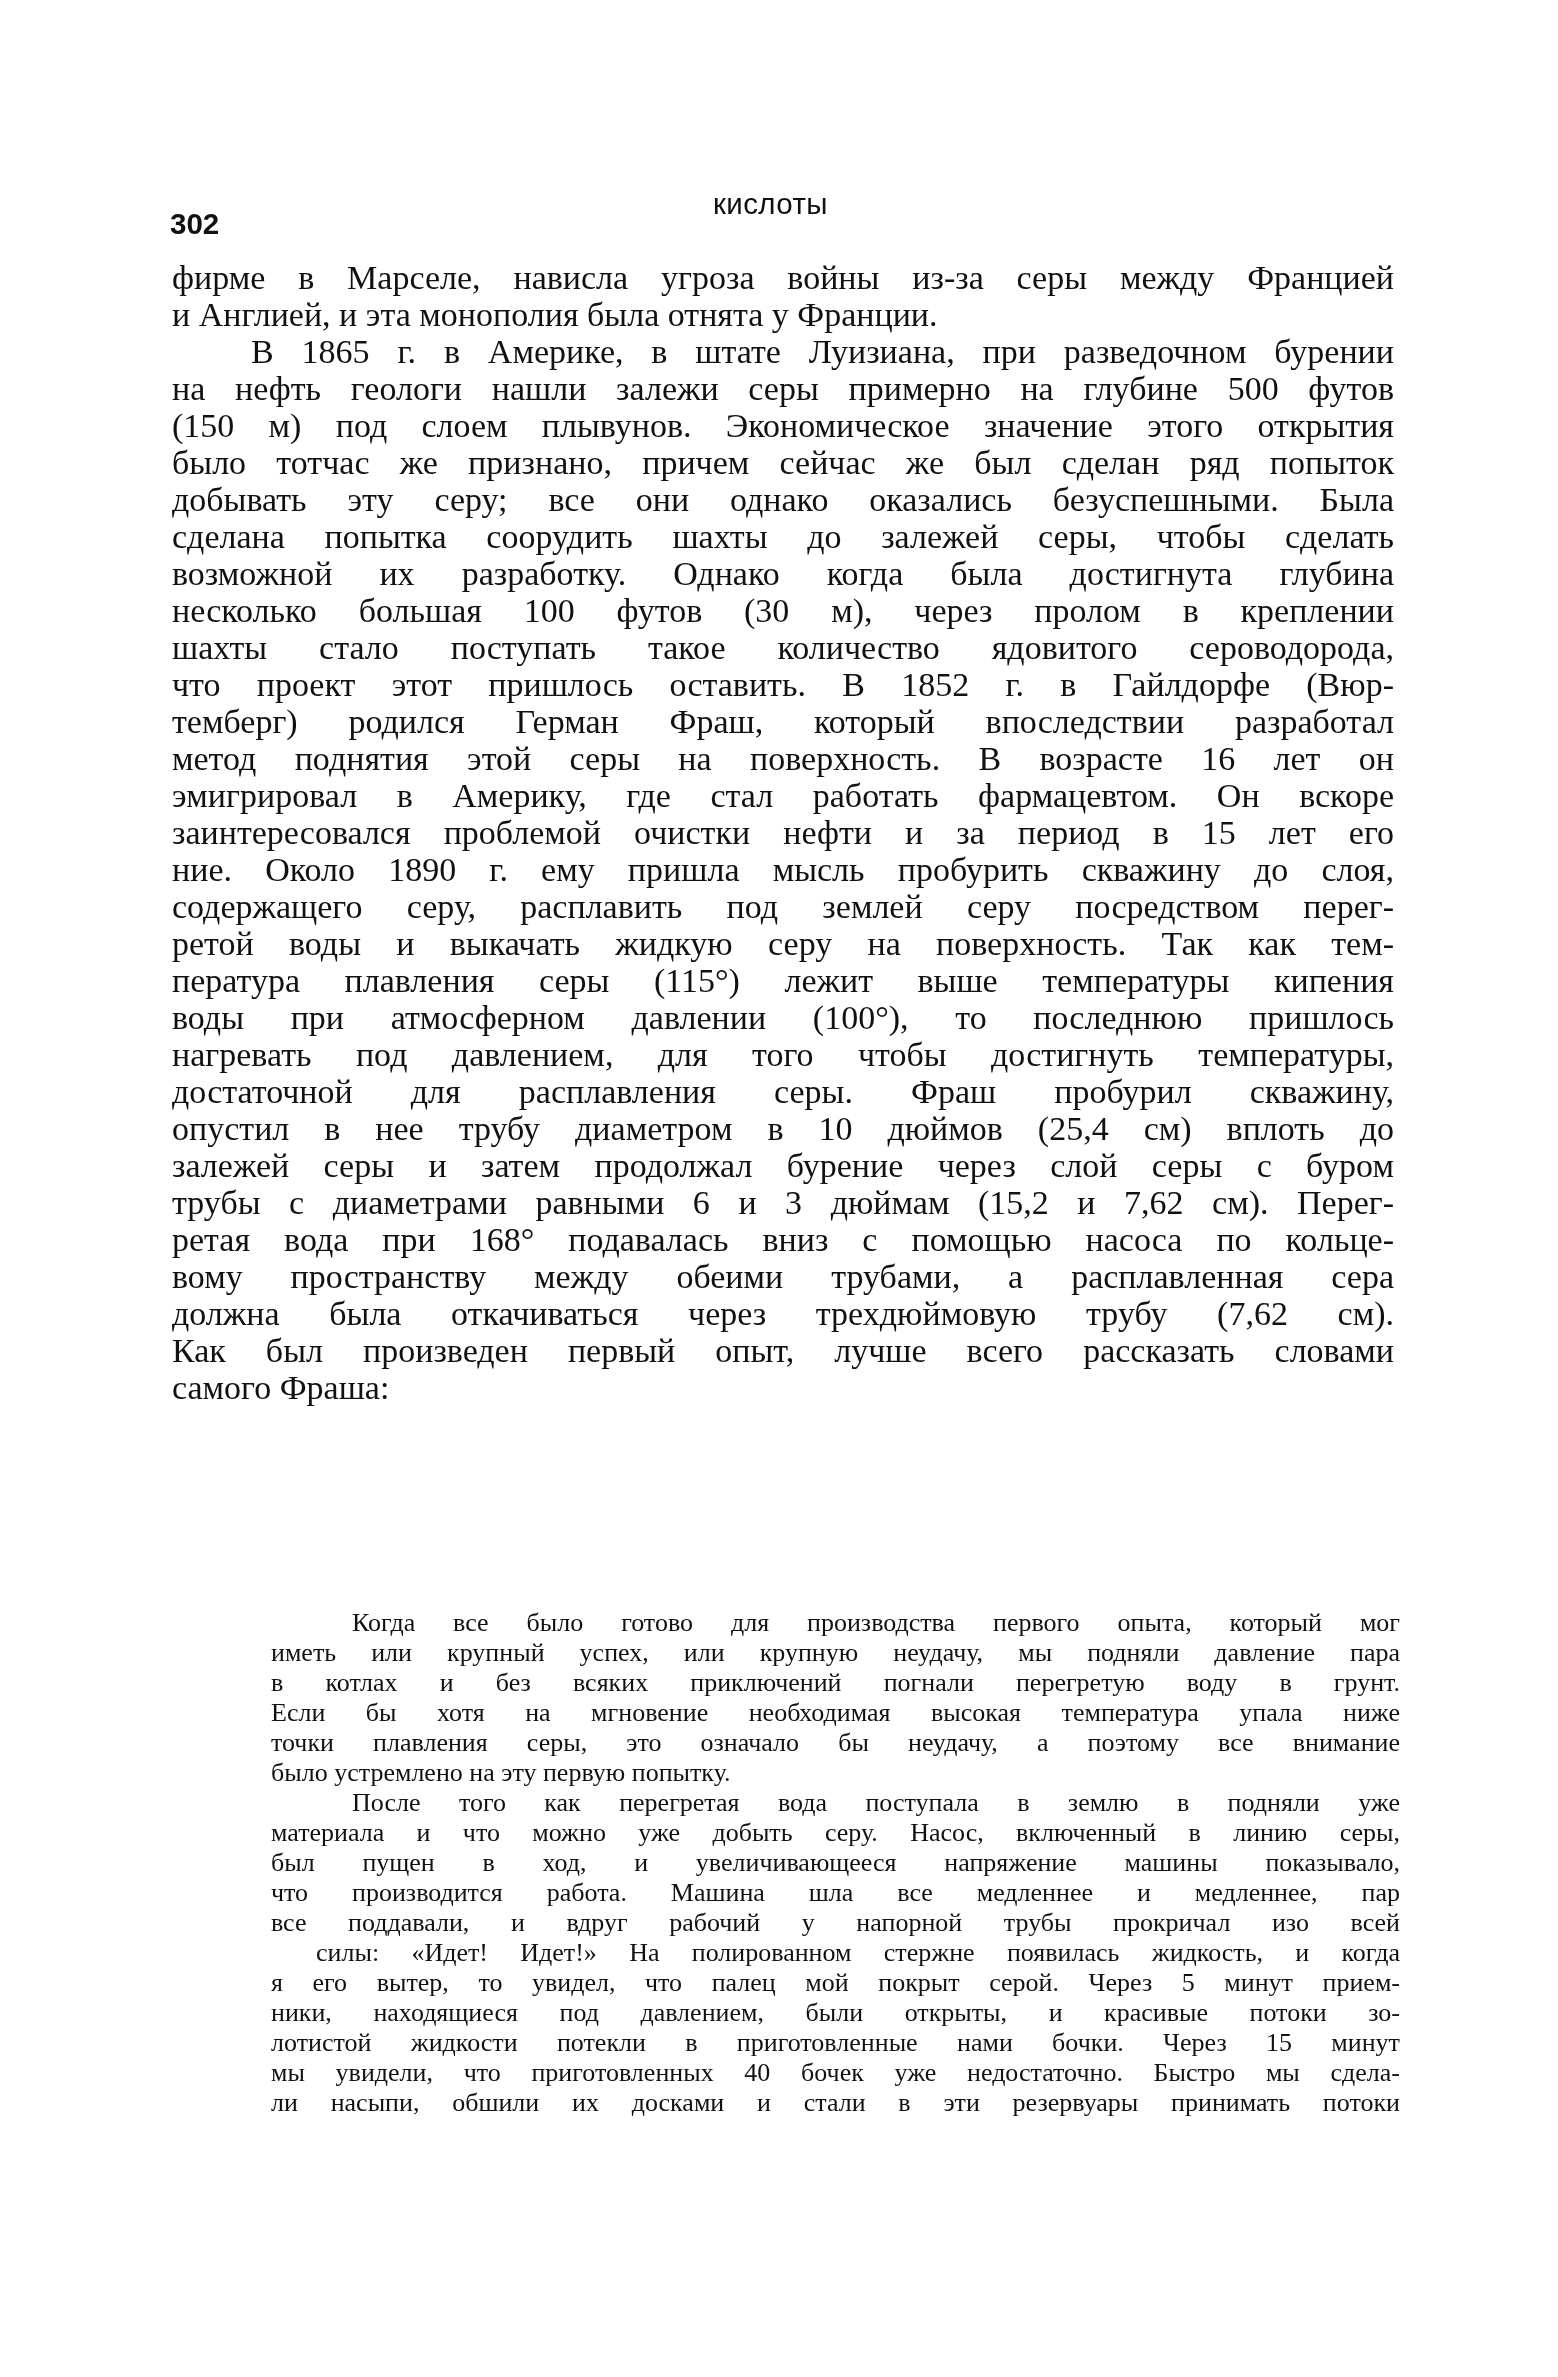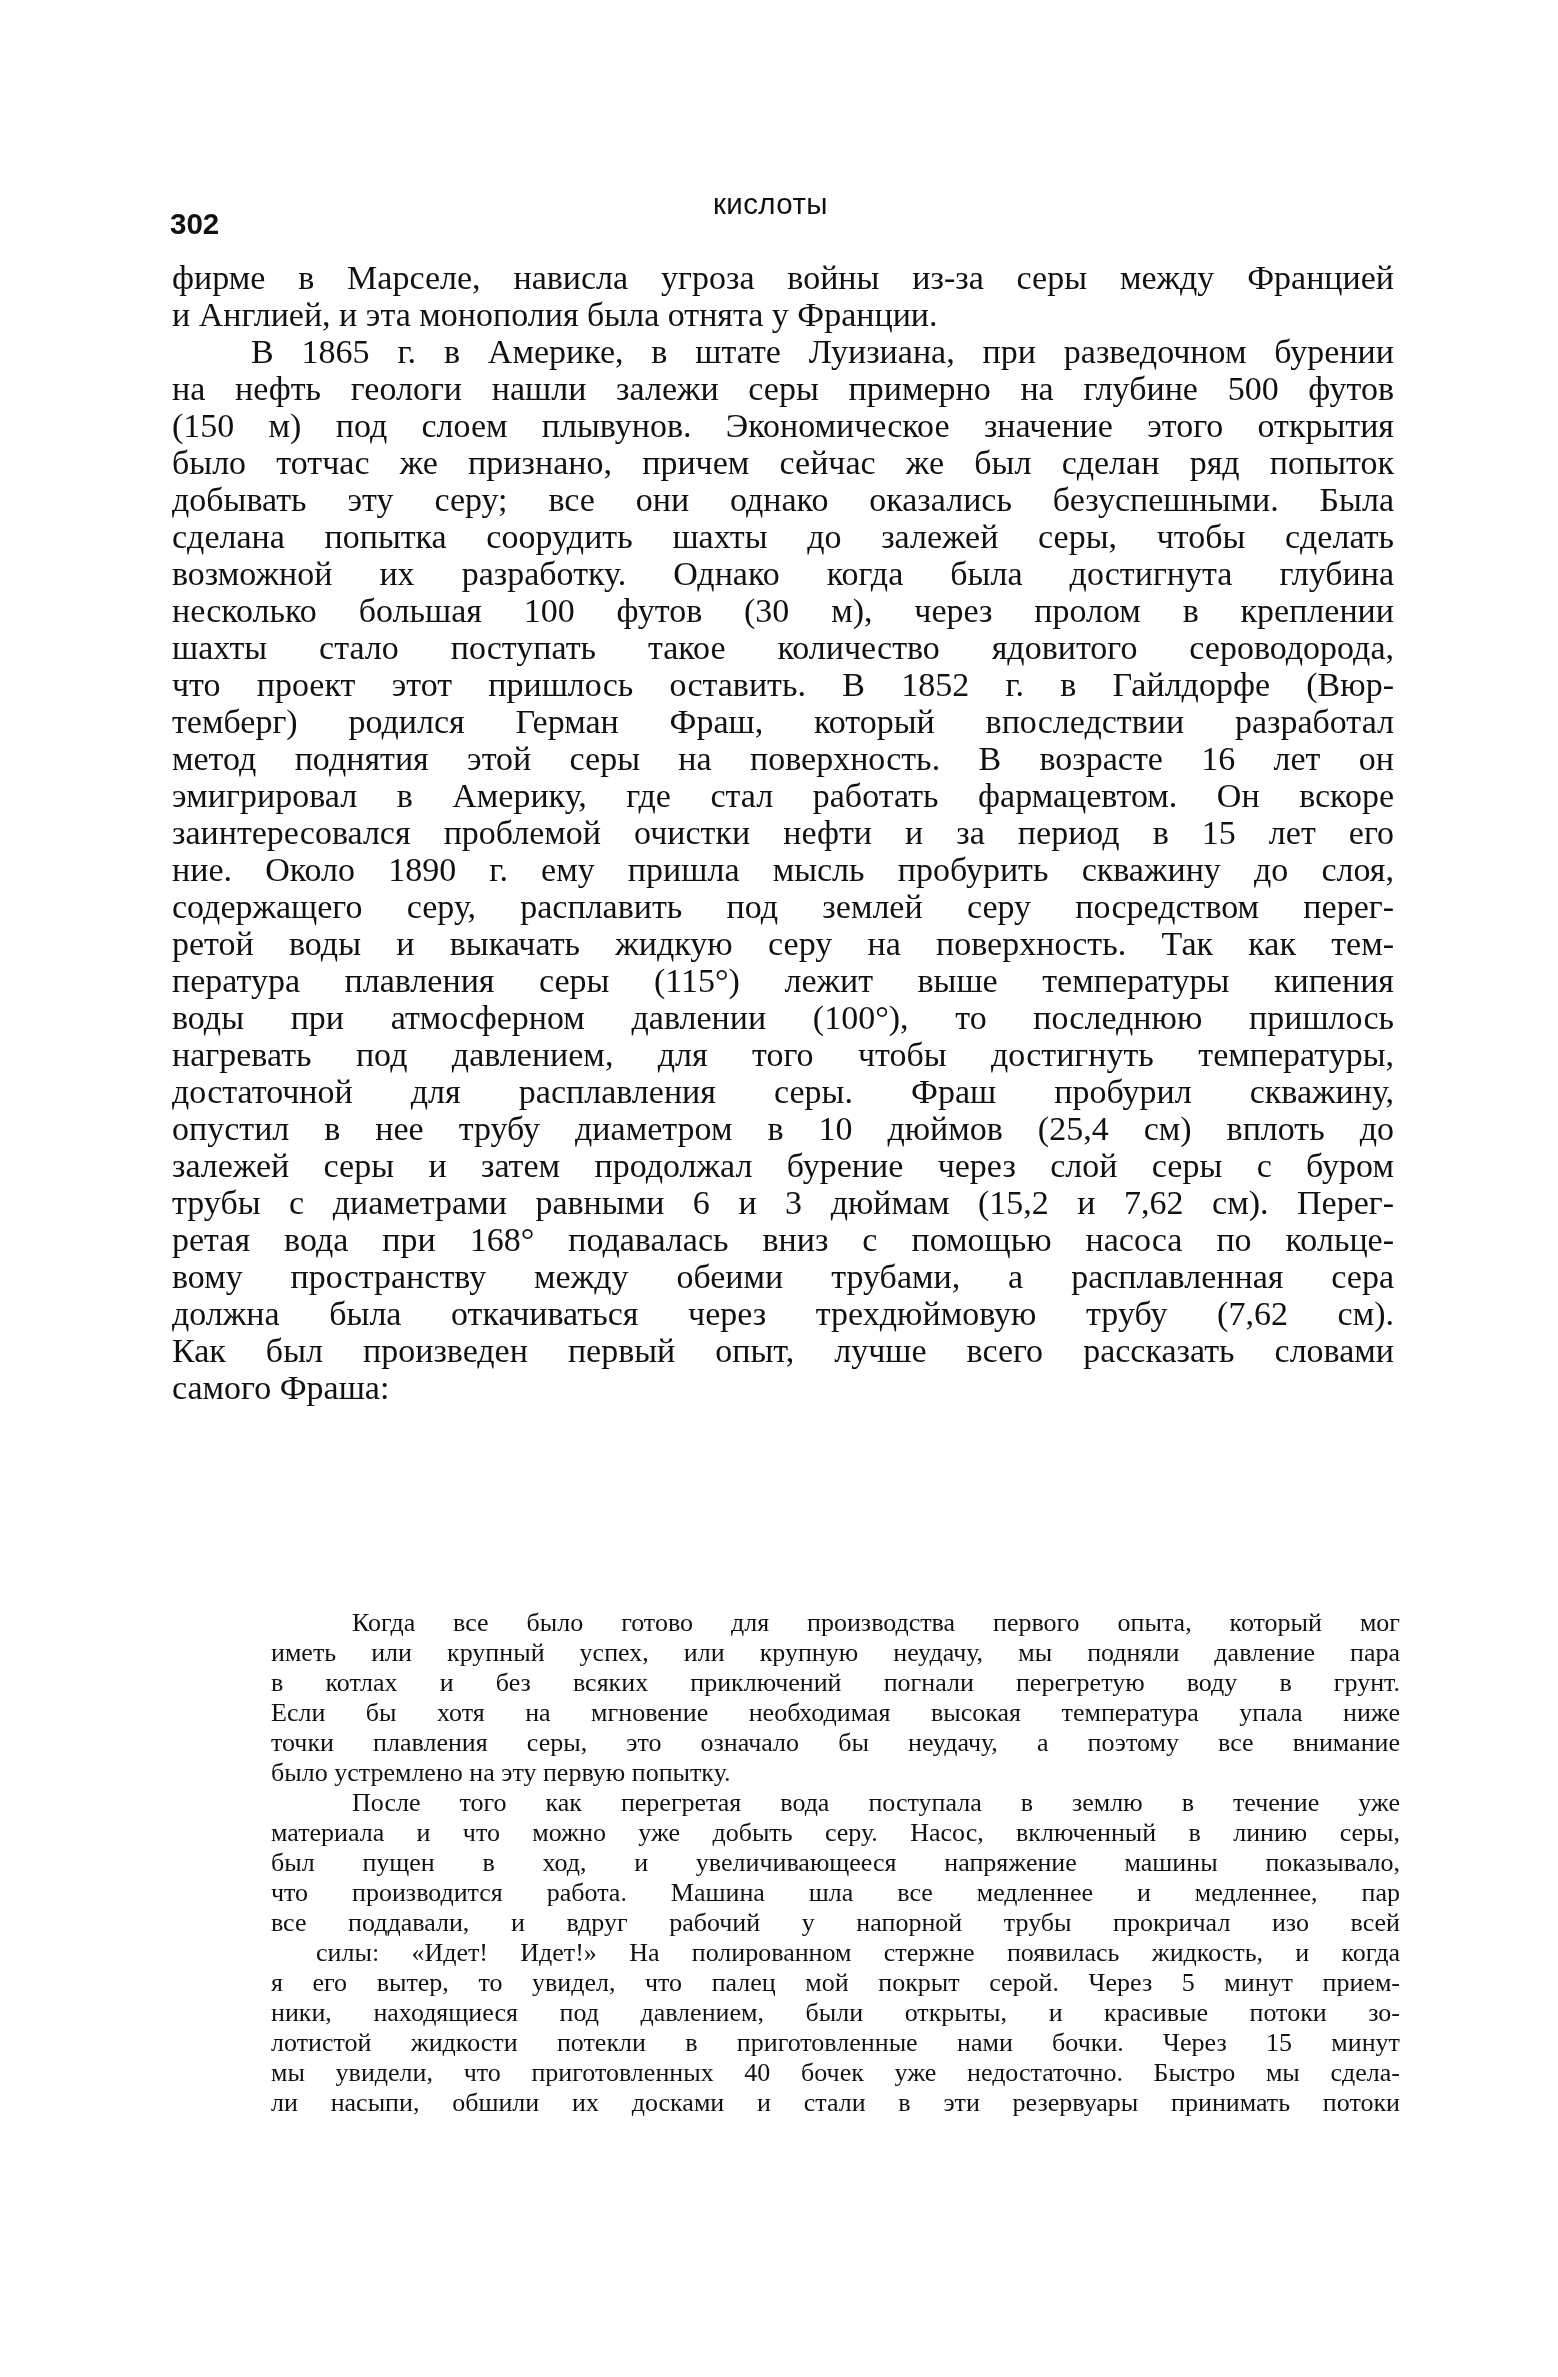--- a/index.html
+++ b/index.html
@@ -77,21 +77,21 @@
     <span class="body-line" style="word-spacing: 0px; white-space: nowrap;">Как был произведен первый опыт, лучше всего рассказать словами</span>
     <span class="body-line last">самого Фраша:</span>
   </div>
 <div class="quote-block" id="quote-text">
     <span class="quote-line indent" style="word-spacing: 0px; white-space: nowrap;">Когда все было готово для производства первого опыта, который мог</span>
     <span class="quote-line" style="word-spacing: 0px; white-space: nowrap;">иметь или крупный успех, или крупную неудачу, мы подняли давление пара</span>
     <span class="quote-line" style="word-spacing: 0px; white-space: nowrap;">в котлах и без всяких приключений погнали перегретую воду в грунт.</span>
     <span class="quote-line" style="word-spacing: 0px; white-space: nowrap;">Если бы хотя на мгновение необходимая высокая температура упала ниже</span>
     <span class="quote-line" style="word-spacing: 0px; white-space: nowrap;">точки плавления серы, это означало бы неудачу, а поэтому все внимание</span>
     <span class="quote-line last">было устремлено на эту первую попытку.</span>
-    <span class="quote-line indent" style="word-spacing: 0px; white-space: nowrap;">После того как перегретая вода поступала в землю в течение уже</span>
+    <span class="quote-line indent" style="word-spacing: 0px; white-space: nowrap;">После того как перегретая вода поступала в землю в подняли уже</span>
     <span class="quote-line" style="word-spacing: 0px; white-space: nowrap;">материала и что можно уже добыть серу. Насос, включенный в линию серы,</span>
     <span class="quote-line" style="word-spacing: 0px; white-space: nowrap;">был пущен в ход, и увеличивающееся напряжение машины показывало,</span>
     <span class="quote-line" style="word-spacing: 0px; white-space: nowrap;">что производится работа. Машина шла все медленнее и медленнее, пар</span>
     <span class="quote-line" style="word-spacing: 0px; white-space: nowrap;">все поддавали, и вдруг рабочий у напорной трубы прокричал изо всей</span>
     <span class="quote-line" style="word-spacing: 0px; white-space: nowrap; margin-left: 45px;">силы: «Идет! Идет!» На полированном стержне появилась жидкость, и когда</span>
     <span class="quote-line" style="word-spacing: 0px; white-space: nowrap;">я его вытер, то увидел, что палец мой покрыт серой. Через 5 минут прием-</span>
     <span class="quote-line" style="word-spacing: 0px; white-space: nowrap;">ники, находящиеся под давлением, были открыты, и красивые потоки зо-</span>
     <span class="quote-line" style="word-spacing: 0px; white-space: nowrap;">лотистой жидкости потекли в приготовленные нами бочки. Через 15 минут</span>
     <span class="quote-line" style="word-spacing: 0px; white-space: nowrap;">мы увидели, что приготовленных 40 бочек уже недостаточно. Быстро мы сдела-</span>
     <span class="quote-line" style="word-spacing: 0px; white-space: nowrap;">ли насыпи, обшили их досками и стали в эти резервуары принимать потоки</span>

